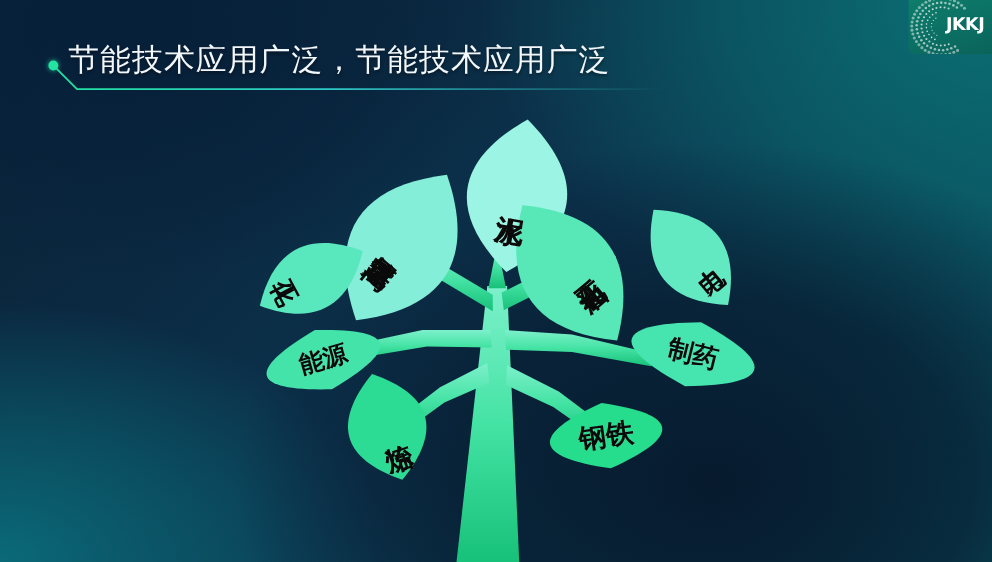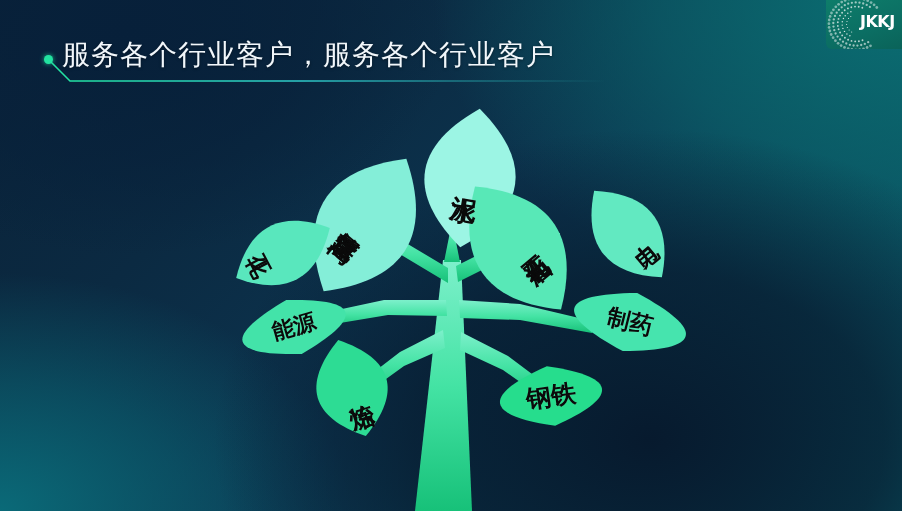--- a/index.html
+++ b/index.html
@@ -60,21 +60,21 @@
     <svg class="t-rule" width="560" height="24">
       <defs>
         <linearGradient id="ruleGrad" x1="0" y1="0" x2="1" y2="0">
           <stop offset="0" stop-color="#22e3a0"></stop>
           <stop offset="0.45" stop-color="#2ec8c8"></stop>
           <stop offset="1" stop-color="#2ec8c8" stop-opacity="0"></stop>
         </linearGradient>
       </defs>
       <path d="M2,2 L22,22 L558,22" fill="none" stroke="url(#ruleGrad)" stroke-width="1.6"></path>
     </svg>
-    <div class="t-text">服务各个行业客户，服务各个行业客户</div>
+    <div class="t-text">节能技术应用广泛，节能技术应用广泛</div>
   </div>
 
   <div id="logo">
     <svg width="76" height="49" viewBox="0 0 76 49">
       <g id="swirlDots" fill="#ffffff">
           <circle cx="25.7" cy="32.0" r="0.50" opacity="0.95"></circle>
           <circle cx="23.1" cy="30.1" r="0.50" opacity="0.95"></circle>
           <circle cx="21.3" cy="27.5" r="0.50" opacity="0.95"></circle>
           <circle cx="20.6" cy="24.4" r="0.50" opacity="0.95"></circle>
           <circle cx="21.0" cy="21.4" r="0.50" opacity="0.95"></circle>

